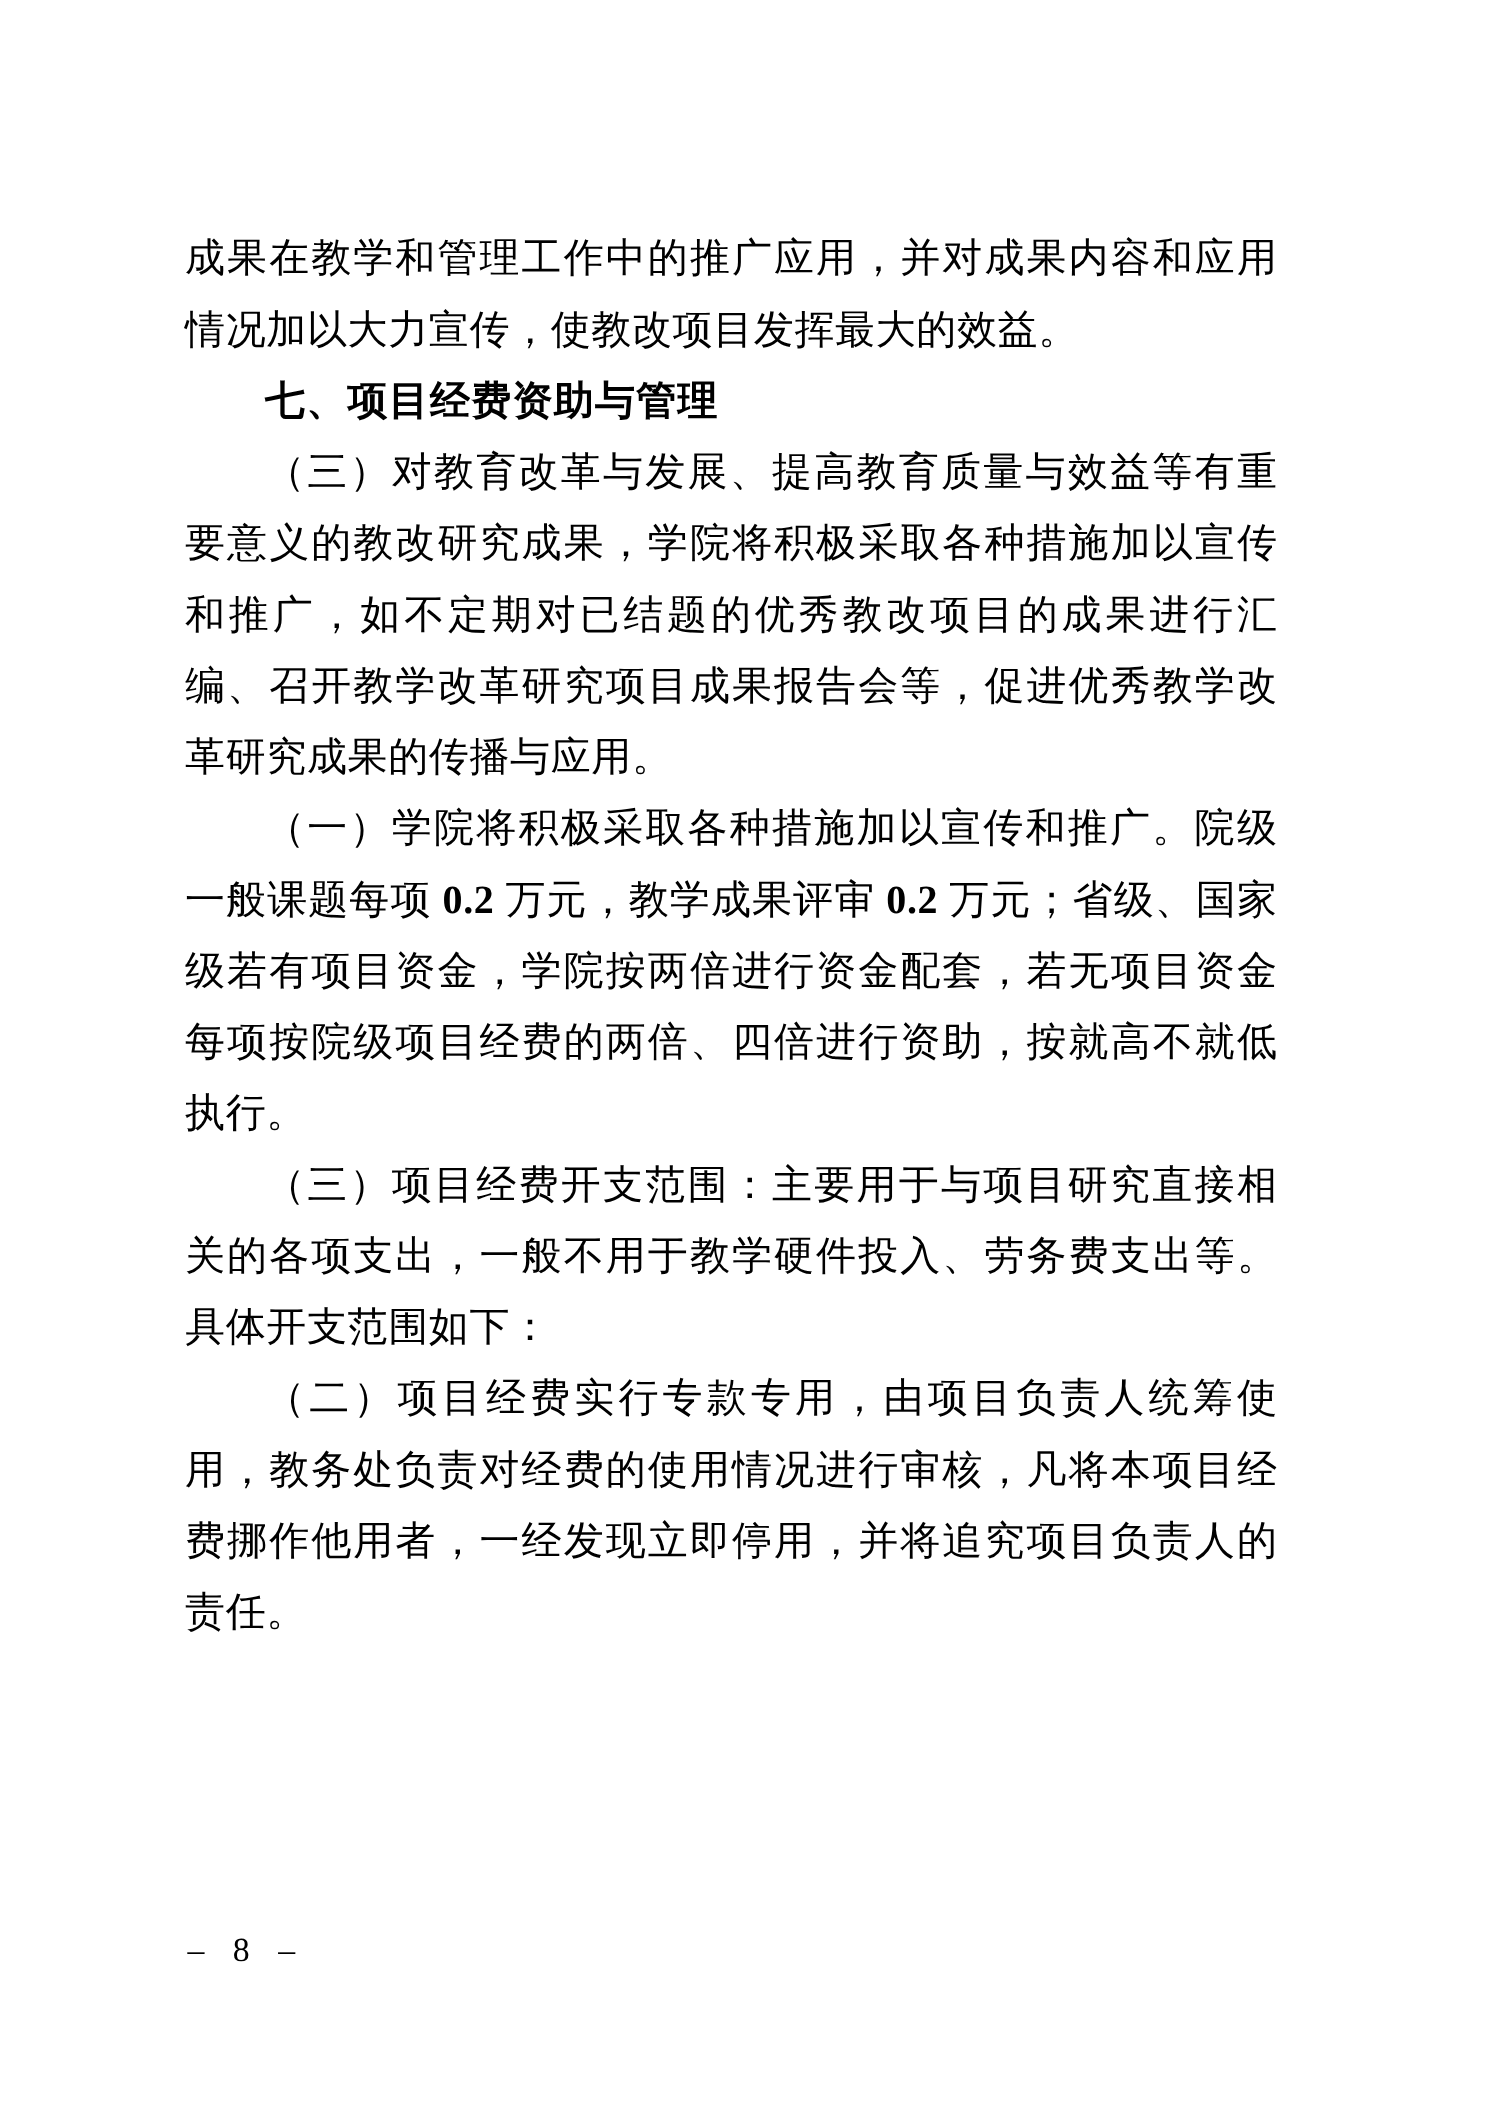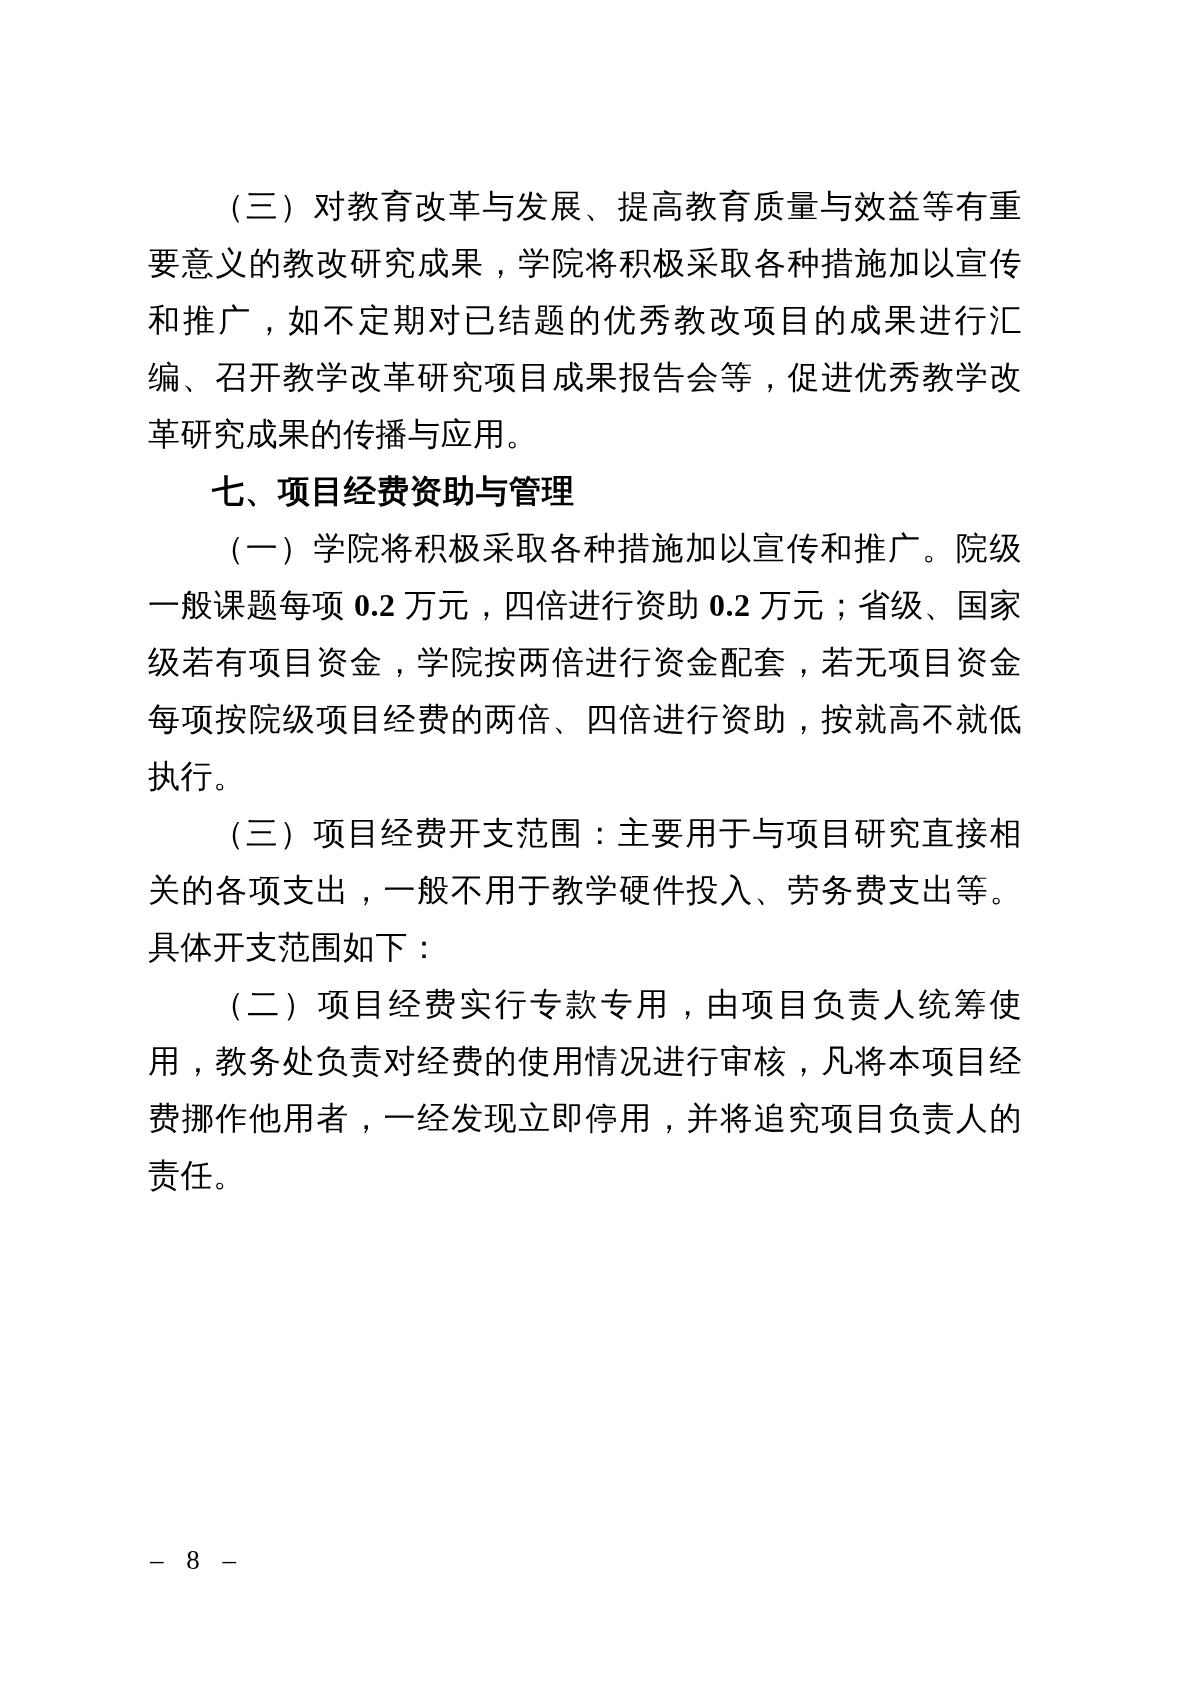--- a/index.html
+++ b/index.html
@@ -50,20 +50,21 @@
     line-height: 40px;
     letter-spacing: 8px;
     color: #000000;
   }
 </style>
 </head>
 <body>
 
 <div class="page">
   <div class="content">
+    <p class="block"><span>成果在教学和管理工作中的推广应用，并对成果内容和应用情况加以大力宣传，使教改项目发挥最大的效益。</span></p>
+    <p class="block indent heading-block"><span class="seg-bold">七、项目经费资助与管理</span></p>
     <p class="block indent"><span>（三）对教育改革与发展、提高教育质量与效益等有重要意义的教改研究成果，学院将积极采取各种措施加以宣传和推广，如不定期对已结题的优秀教改项目的成果进行汇编、召开教学改革研究项目成果报告会等，促进优秀教学改革研究成果的传播与应用。</span></p>
-    <p class="block indent heading-block"><span class="seg-bold">七、项目经费资助与管理</span></p>
-    <p class="block indent"><span>（一）学院将积极采取各种措施加以宣传和推广。院级一般课题每项 </span><span class="seg-bold">0.2</span><span> 万元，四倍进行资助 </span><span class="seg-bold">0.2</span><span> 万元；省级、国家级若有项目资金，学院按两倍进行资金配套，若无项目资金每项按院级项目经费的两倍、四倍进行资助，按就高不就低执行。</span></p>
+    <p class="block indent"><span>（一）学院将积极采取各种措施加以宣传和推广。院级一般课题每项 </span><span class="seg-bold">0.2</span><span> 万元，教学成果评审 </span><span class="seg-bold">0.2</span><span> 万元；省级、国家级若有项目资金，学院按两倍进行资金配套，若无项目资金每项按院级项目经费的两倍、四倍进行资助，按就高不就低执行。</span></p>
     <p class="block indent"><span>（三）项目经费开支范围：主要用于与项目研究直接相关的各项支出，一般不用于教学硬件投入、劳务费支出等。具体开支范围如下：</span></p>
     <p class="block indent"><span>（二）项目经费实行专款专用，由项目负责人统筹使用，教务处负责对经费的使用情况进行审核，凡将本项目经费挪作他用者，一经发现立即停用，并将追究项目负责人的责任。</span></p>
   </div>
   <div class="page-number">– 8 –</div>
 </div>
 
 </body></html>

